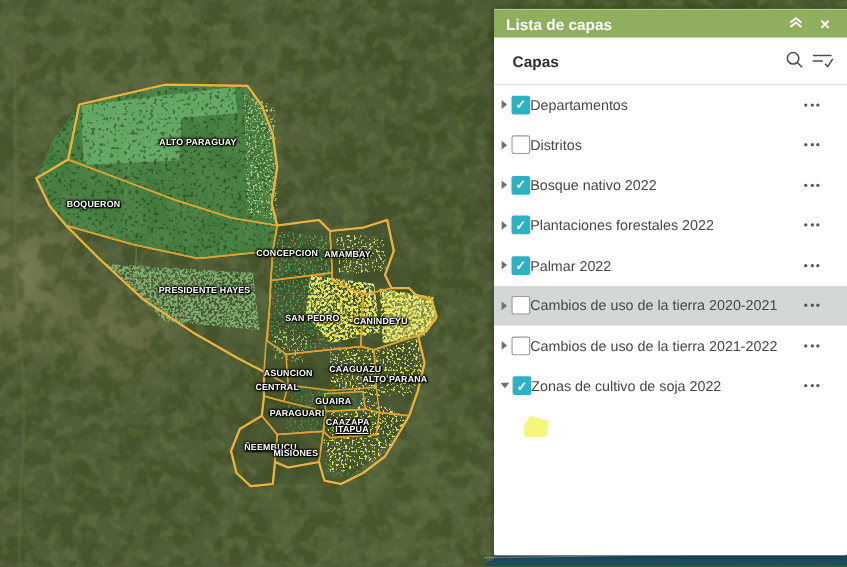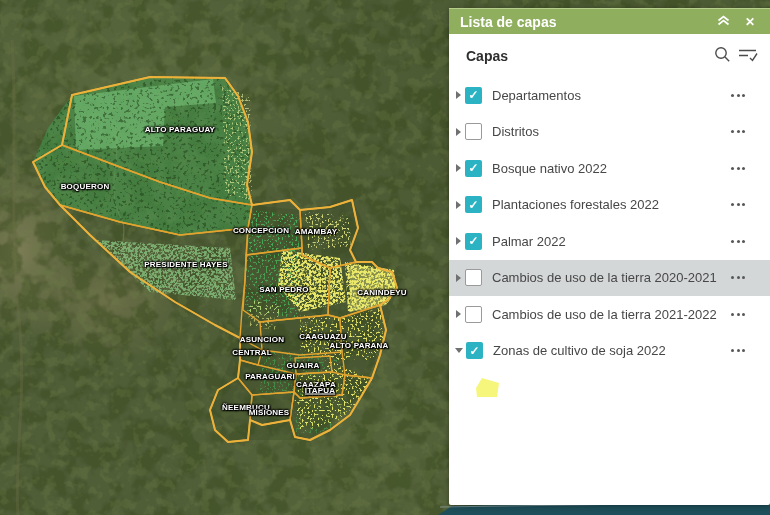--- a/index.html
+++ b/index.html
@@ -42,21 +42,21 @@
   .layer-row.selected{background:#d4d7d8;}
   .tri{width:0;height:0;border-left:5px solid #707070;border-top:4px solid transparent;
     border-bottom:4px solid transparent;margin-right:4px;flex:none;}
   .tri.down{border-left:4px solid transparent;border-right:4px solid transparent;
     border-top:5px solid #707070;border-bottom:none;margin-right:3px;margin-left:-1px;}
   .cb{width:17px;height:17px;border-radius:2px;display:flex;align-items:center;justify-content:center;
     box-sizing:border-box;flex:none;cursor:pointer;}
   .cb.on{background:#2bb3c3;}
   .cb.off{background:#fff;border:1px solid #9a9a9a;}
   .ck{color:#fff;font-size:12px;font-weight:bold;line-height:1;font-style:normal;}
-  .llabel{margin-left:10px;font-size:13px;color:#474747;white-space:nowrap;overflow:hidden;text-align:center;}
+  .llabel{font-size:13px;color:#474747;white-space:nowrap;overflow:hidden;text-align:center;}
   .more{margin-left:auto;display:flex;gap:2.5px;padding:5px 1px;background:none;border:none;cursor:pointer;align-items:center;}
   .more i{width:3px;height:3px;border-radius:50%;background:#575757;display:block;}
   .legend-row{padding:7px 0 0 25px;height:40px;box-sizing:border-box;background:#fff;}
 </style>
 </head>
 <body>
 
 <div class="stage">
 
   <div class="map">
@@ -148,21 +148,21 @@
       </g>
     </svg>
 
     <div>
       <span class="mlabel" style="left:180px;top:129px;">ALTO PARAGUAY</span>
       <span class="mlabel" style="left:85px;top:186px;">BOQUERON</span>
       <span class="mlabel" style="left:186px;top:264px;">PRESIDENTE HAYES</span>
       <span class="mlabel" style="left:261px;top:230px;">CONCEPCION</span>
       <span class="mlabel" style="left:316px;top:231px;">AMAMBAY</span>
       <span class="mlabel" style="left:284px;top:289px;">SAN PEDRO</span>
-      <span class="mlabel" style="left:346px;top:292px;margin-left:36px;">CANINDEYU</span>
+      <span class="mlabel" style="left:346px;top:292px;">CANINDEYU</span>
       <span class="mlabel" style="left:256px;top:339px;padding-left:12px;">ASUNCION</span>
       <span class="mlabel" style="left:252px;top:352px;">CENTRAL</span>
       <span class="mlabel" style="left:323px;top:336px;">CAAGUAZU</span>
       <span class="mlabel" style="left:359px;top:345px;">ALTO PARANA</span>
       <span class="mlabel" style="left:303px;top:365px;text-align:center;">GUAIRA</span>
       <span class="mlabel" style="left:270px;top:376px;">PARAGUARI</span>
       <span class="mlabel" style="left:316px;top:384px;">CAAZAPA</span>
       <span class="mlabel" style="left:246px;top:407px;">ÑEEMBUCU</span>
       <span class="mlabel" style="left:269px;top:412px;">MISIONES</span>
       <span class="mlabel" style="left:320px;top:390px;text-decoration:underline;">ITAPUA</span>

